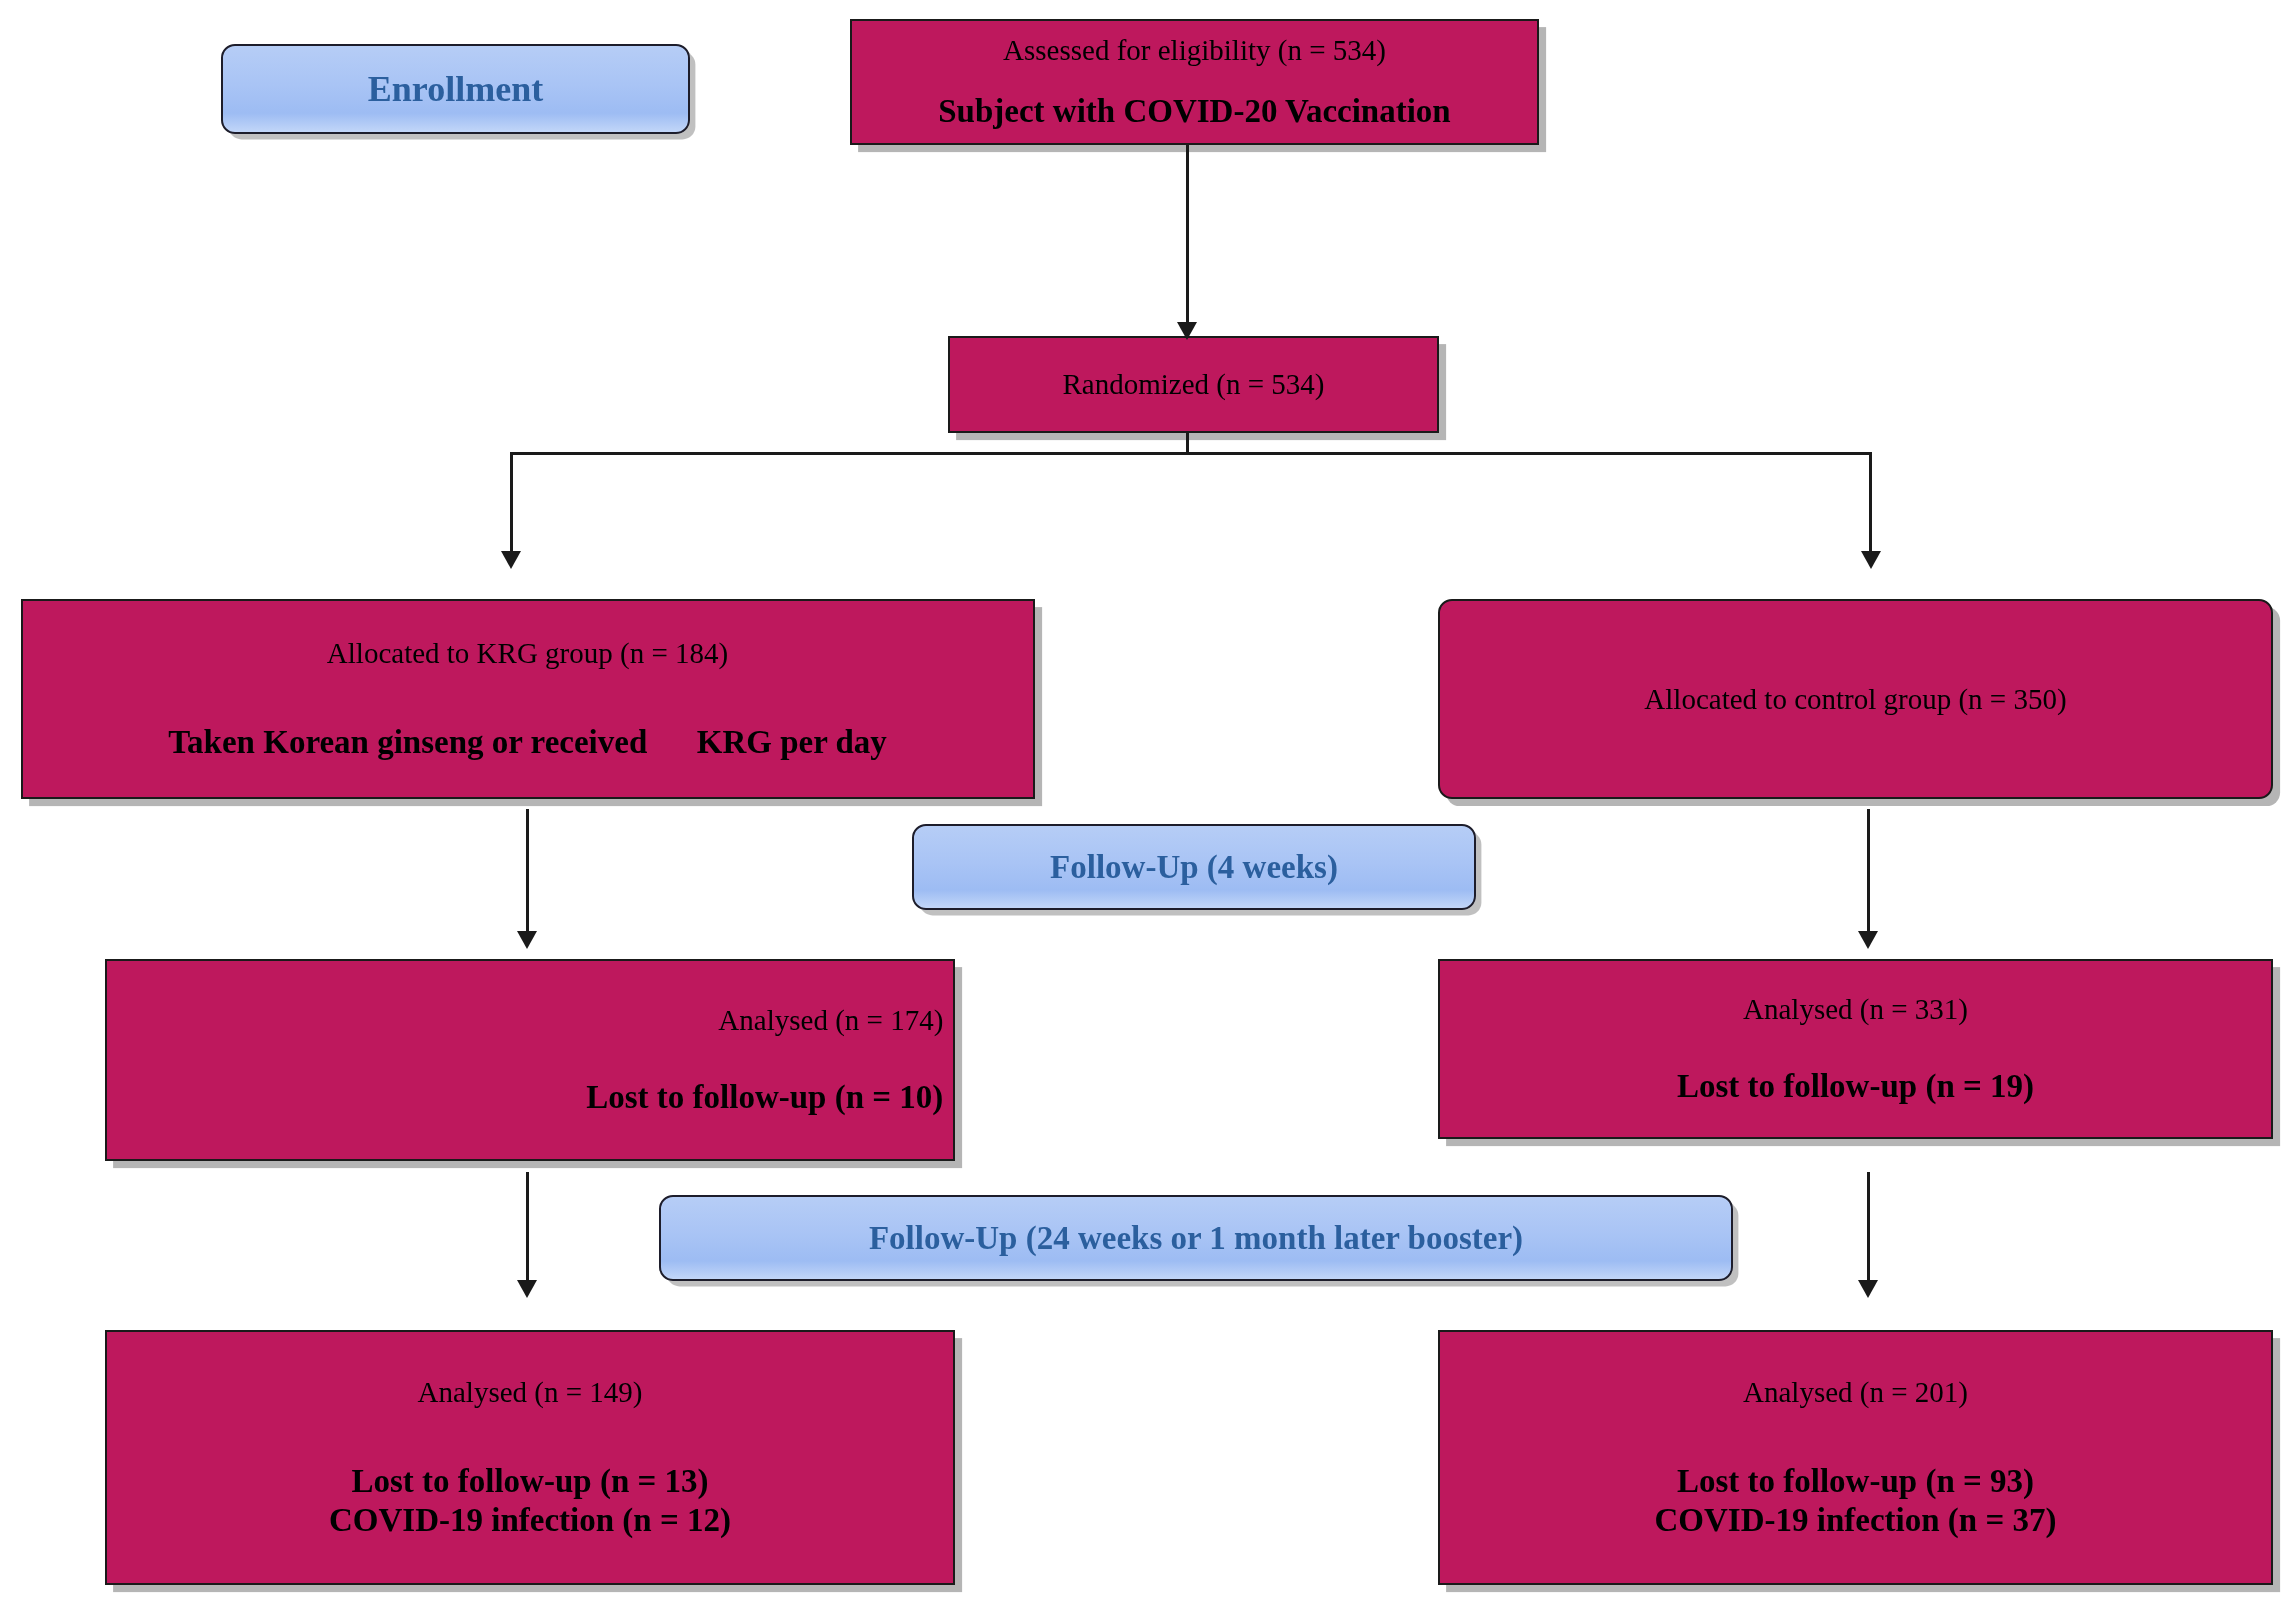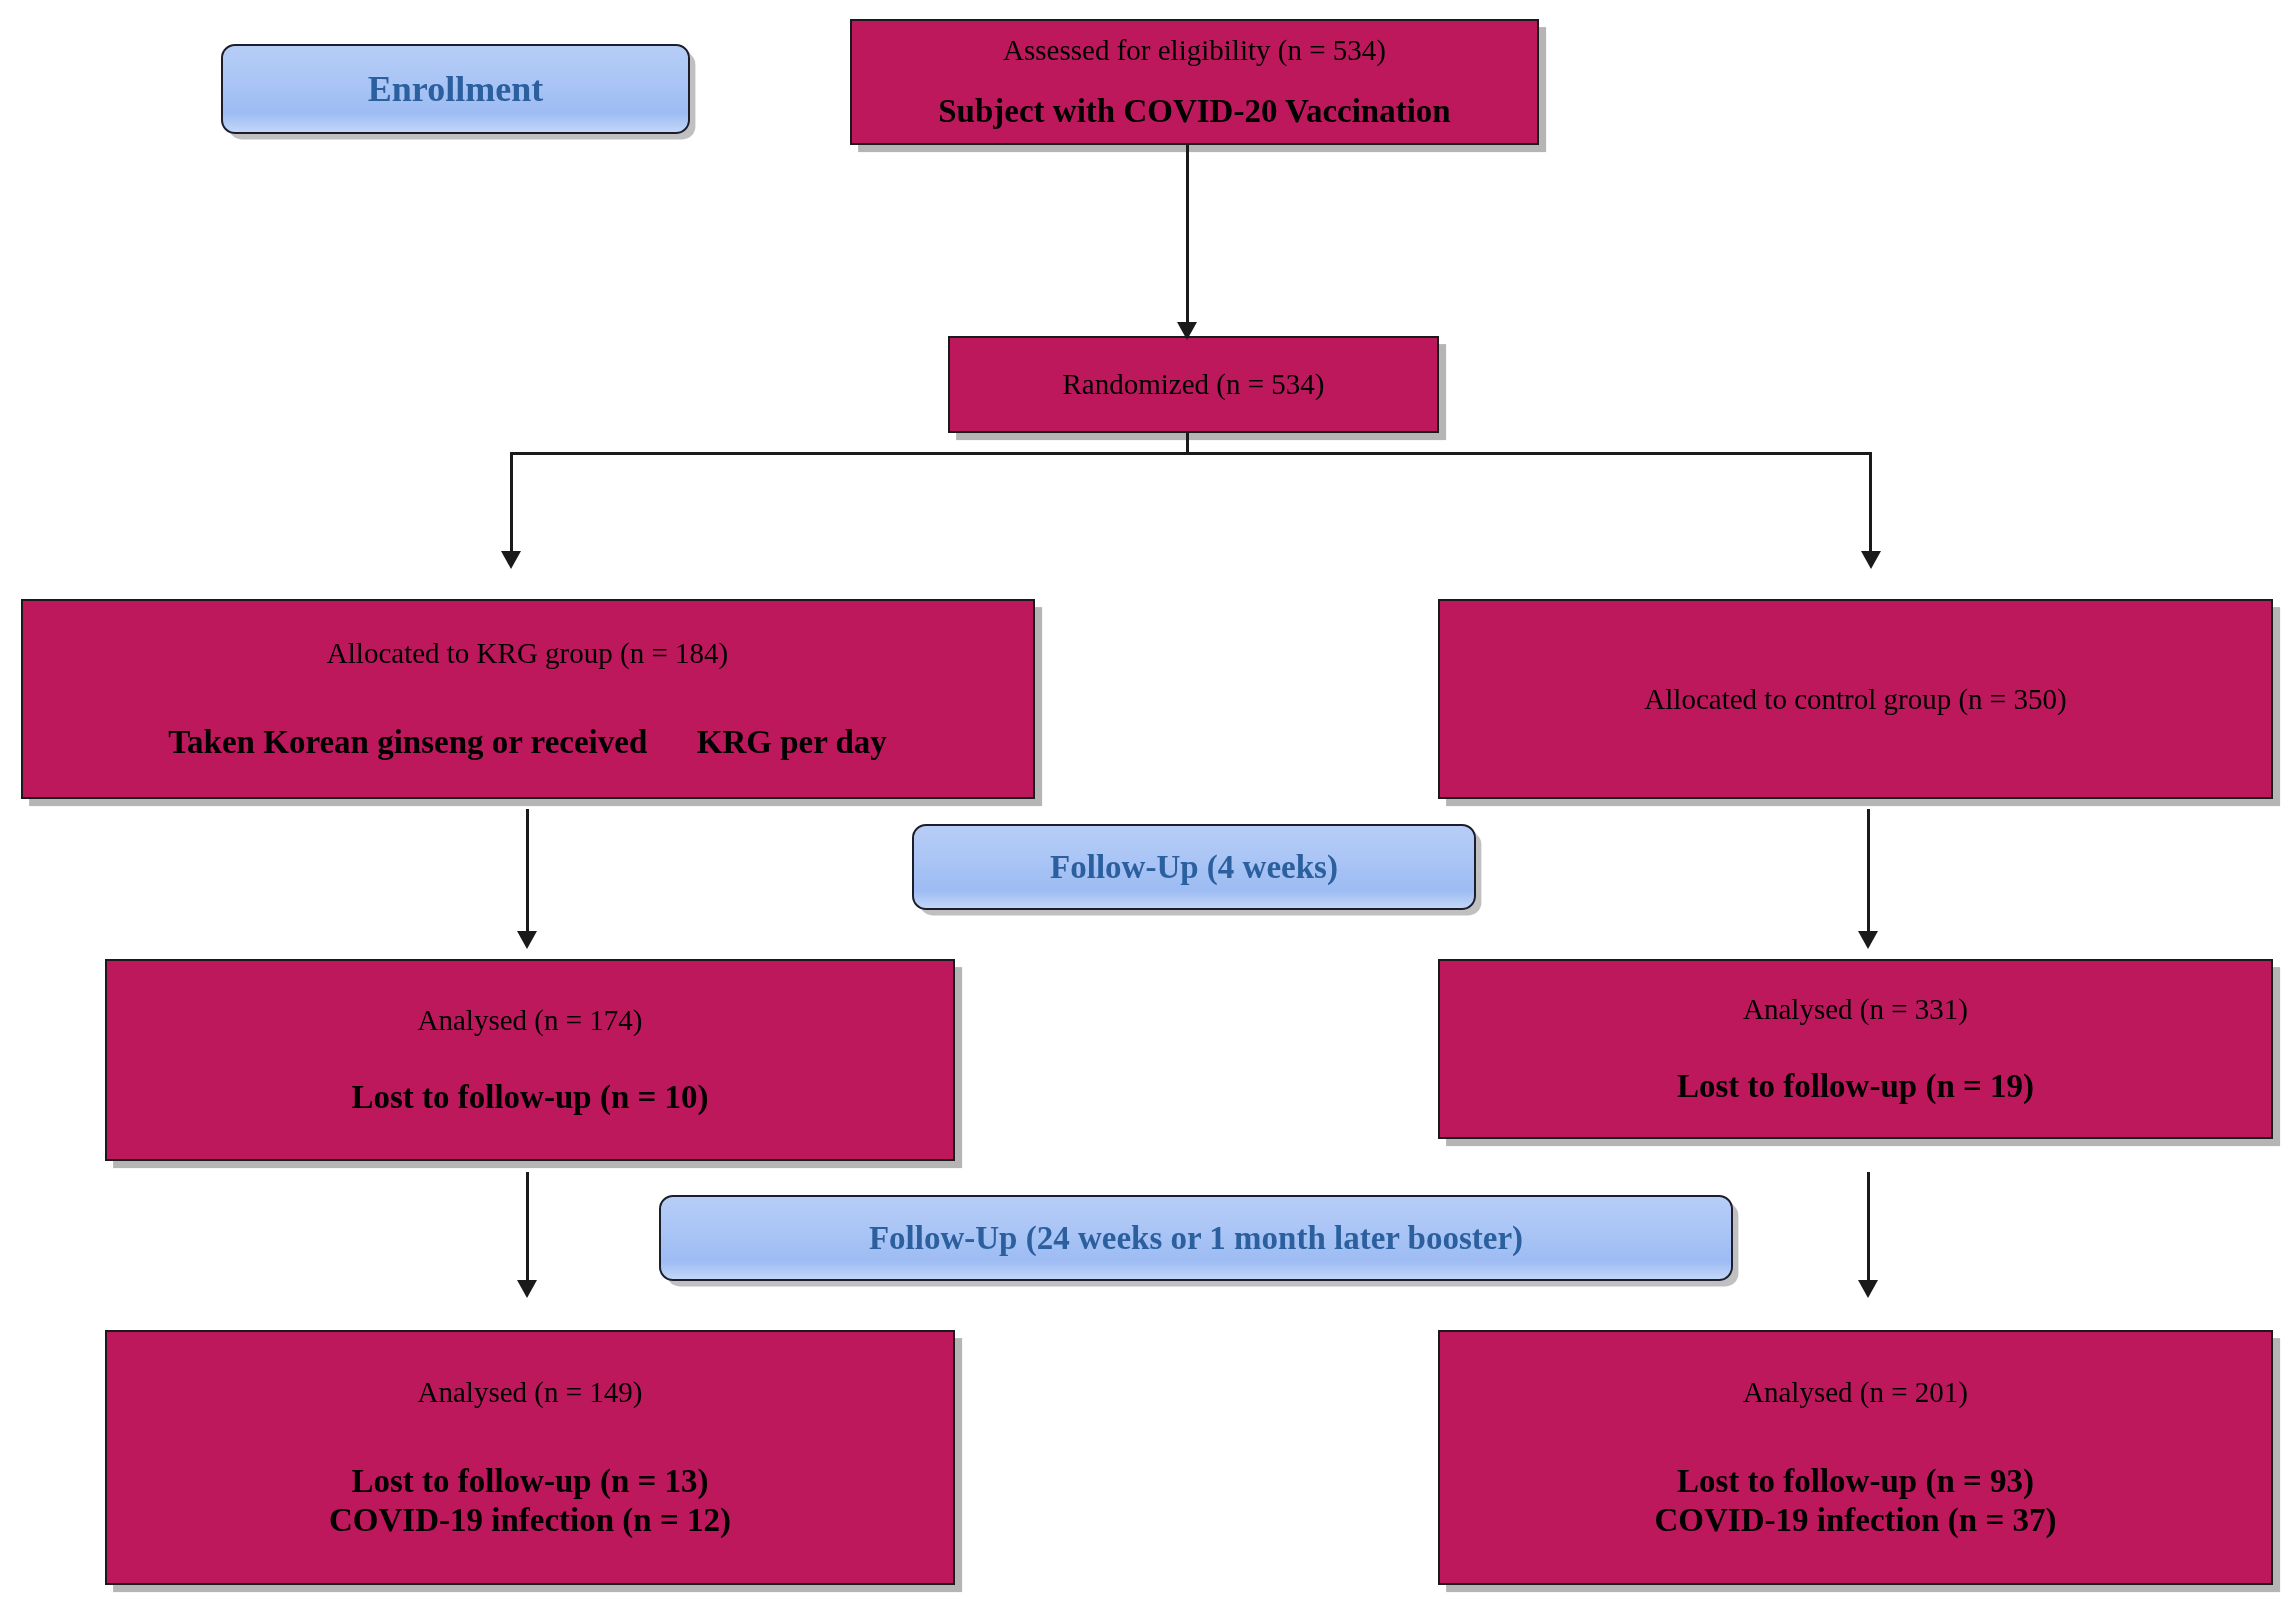--- a/index.html
+++ b/index.html
@@ -94,35 +94,35 @@
   <div class="vline" style="left:1869px;top:452px;height:105px;"></div>
   <div class="arrowhead" style="left:1861px;top:551px;"></div>
 
 
   <div class="node" style="left:20.5px;top:599px;width:1014px;height:200px;">
     <span class="ln reg">Allocated to KRG group (n = 184)</span>
     <span class="gap-lg"></span>
     <span class="ln bld">Taken Korean ginseng or received      KRG per day</span>
   </div>
 
-  <div class="node" style="left:1438px;top:599px;width:835px;height:200px;">
+  <div class="node" style="left:1438px;top:599px;width:835px;height:200px;border-radius:14px;">
     <span class="ln reg">Allocated to control group (n = 350)</span>
   </div>
 
   <div class="vline" style="left:526px;top:809px;height:129px;"></div>
   <div class="arrowhead" style="left:517px;top:931px;"></div>
 
   <div class="vline" style="left:1867px;top:809px;height:129px;"></div>
   <div class="arrowhead" style="left:1858px;top:931px;"></div>
 
   <div class="badge" style="left:912px;top:824px;width:564px;height:86px;font-size:33px;">
     <span>Follow-Up (4 weeks)</span>
   </div>
 
-  <div class="node" style="left:105px;top:959px;width:850px;height:202px;">
+  <div class="node" style="left:105px;top:959px;width:850px;height:202px;text-align:right;">
     <span class="ln reg">Analysed (n = 174)</span>
     <span class="gap-md"></span>
     <span class="ln bld">Lost to follow-up (n = 10)</span>
   </div>
 
   <div class="node" style="left:1438px;top:959px;width:835px;height:180px;">
     <span class="ln reg">Analysed (n = 331)</span>
     <span class="gap-md"></span>
     <span class="ln bld">Lost to follow-up (n = 19)</span>
   </div>

